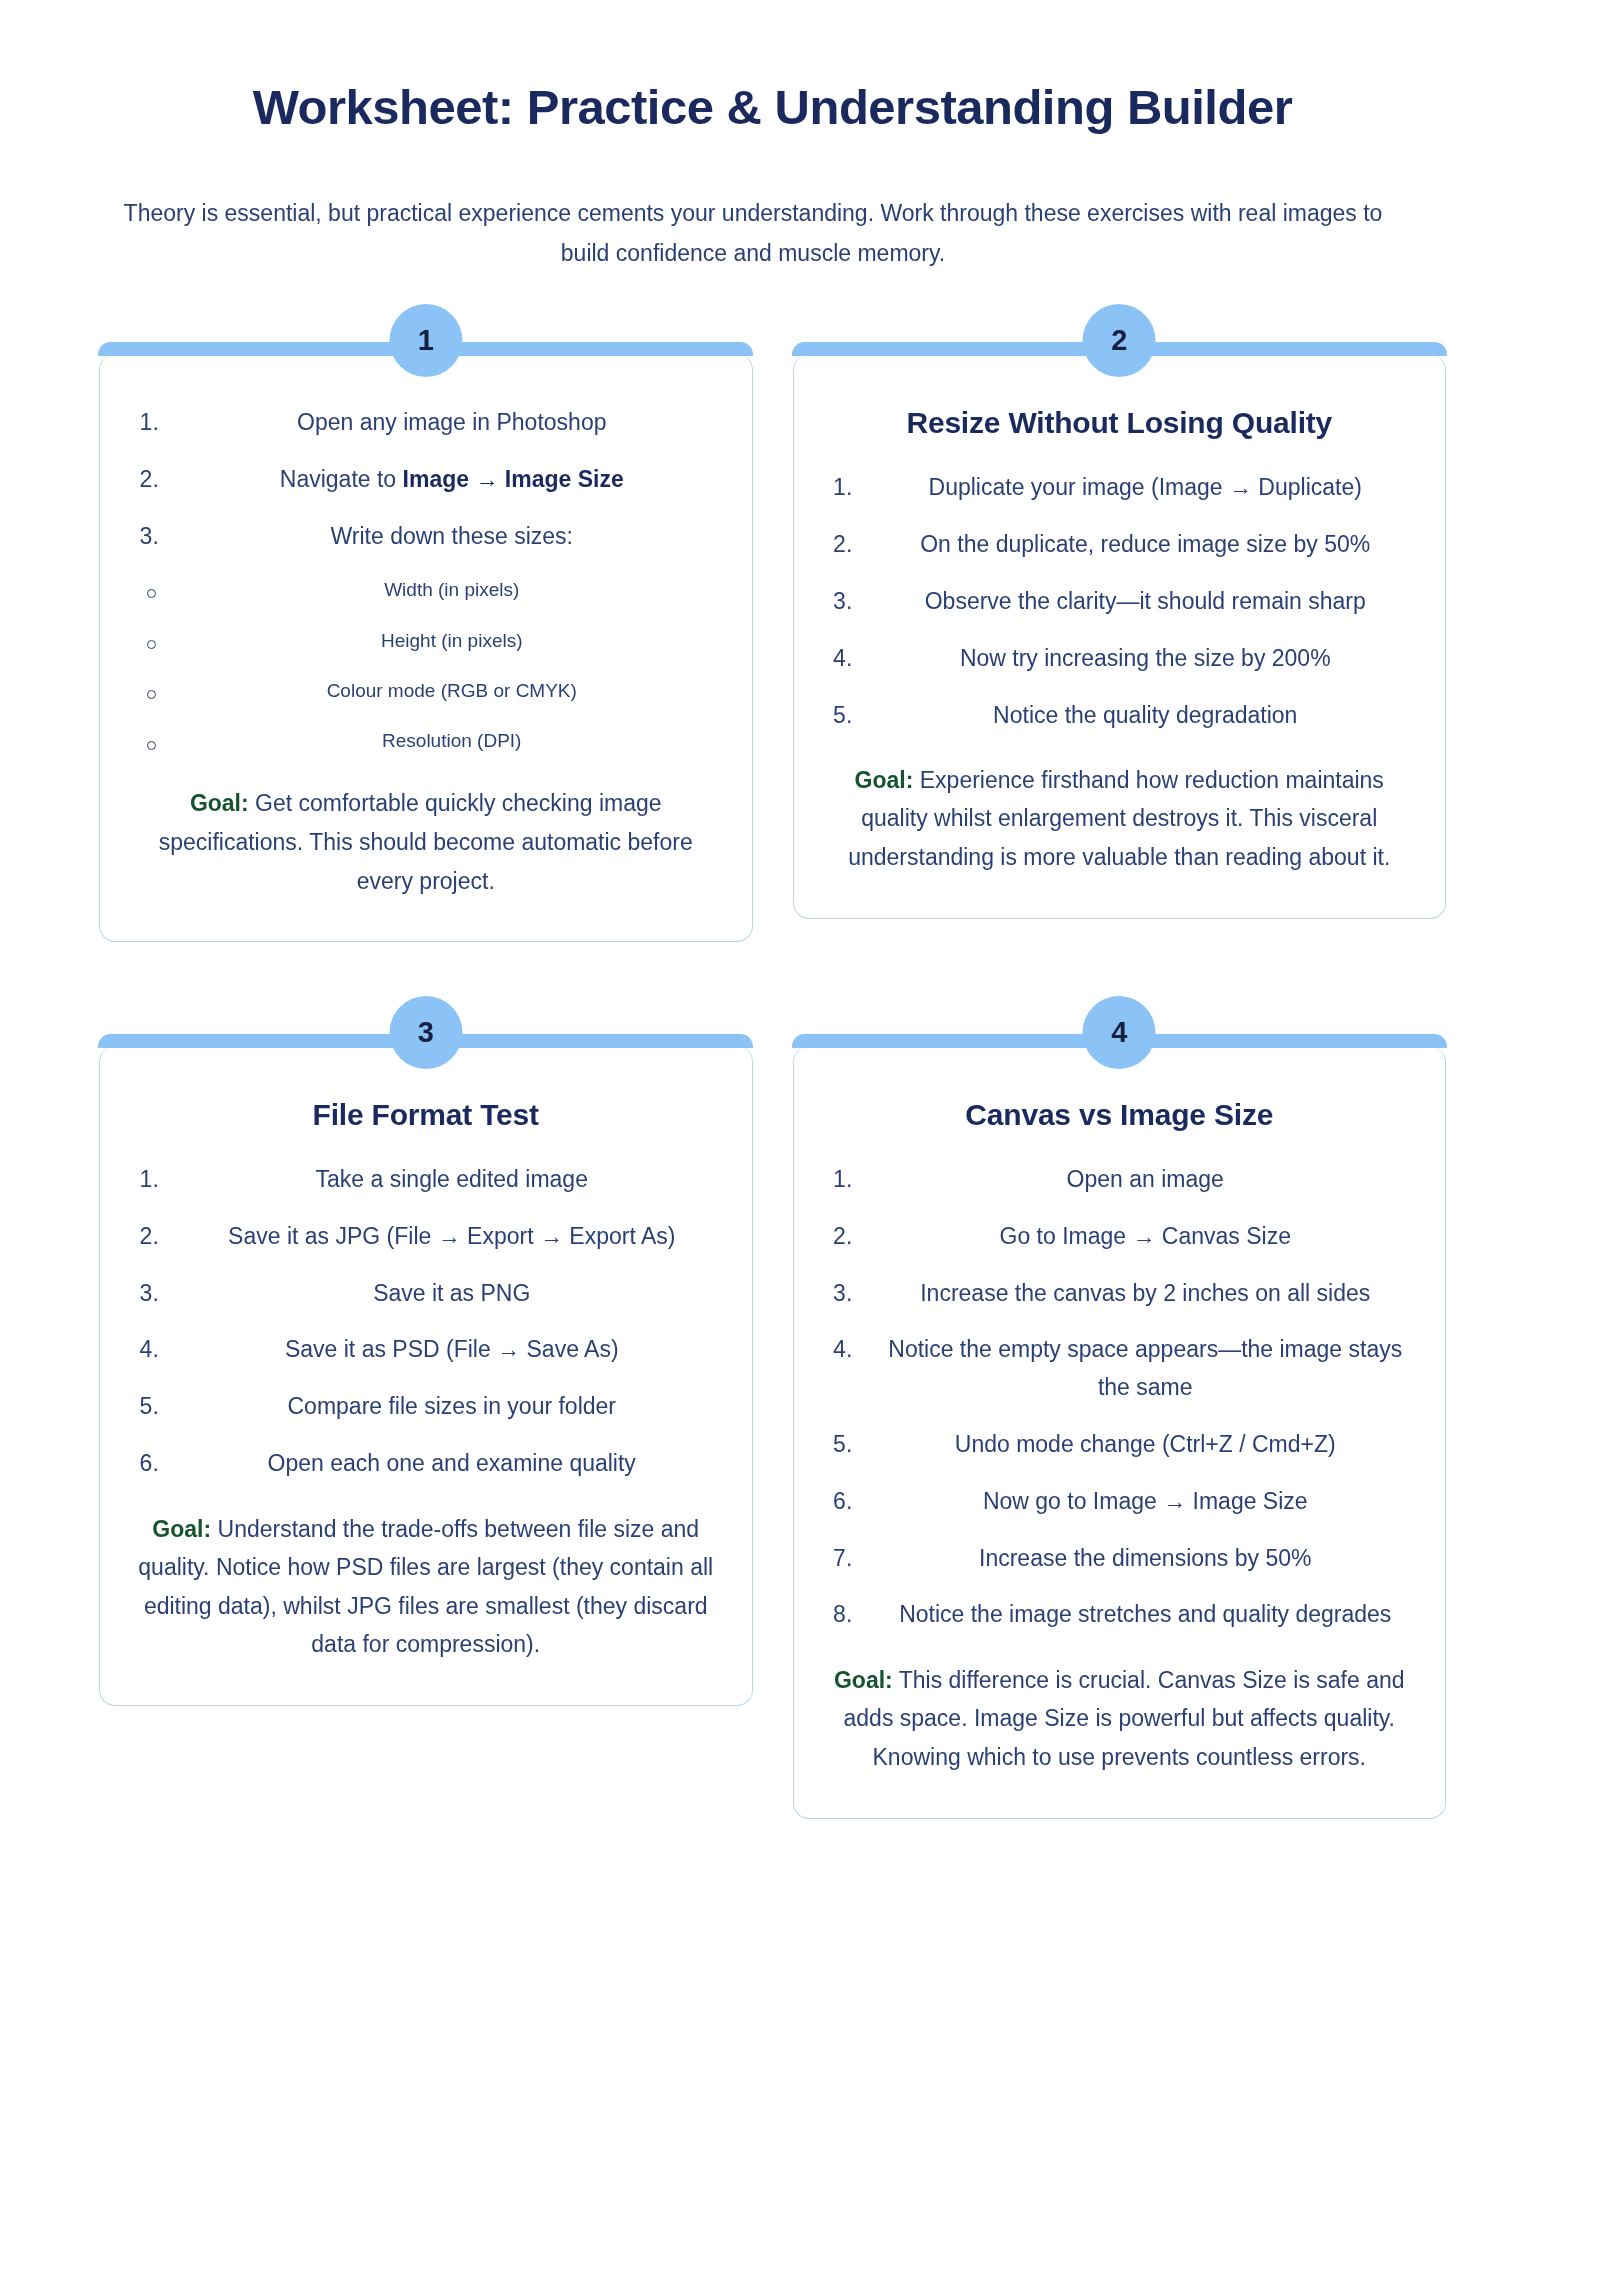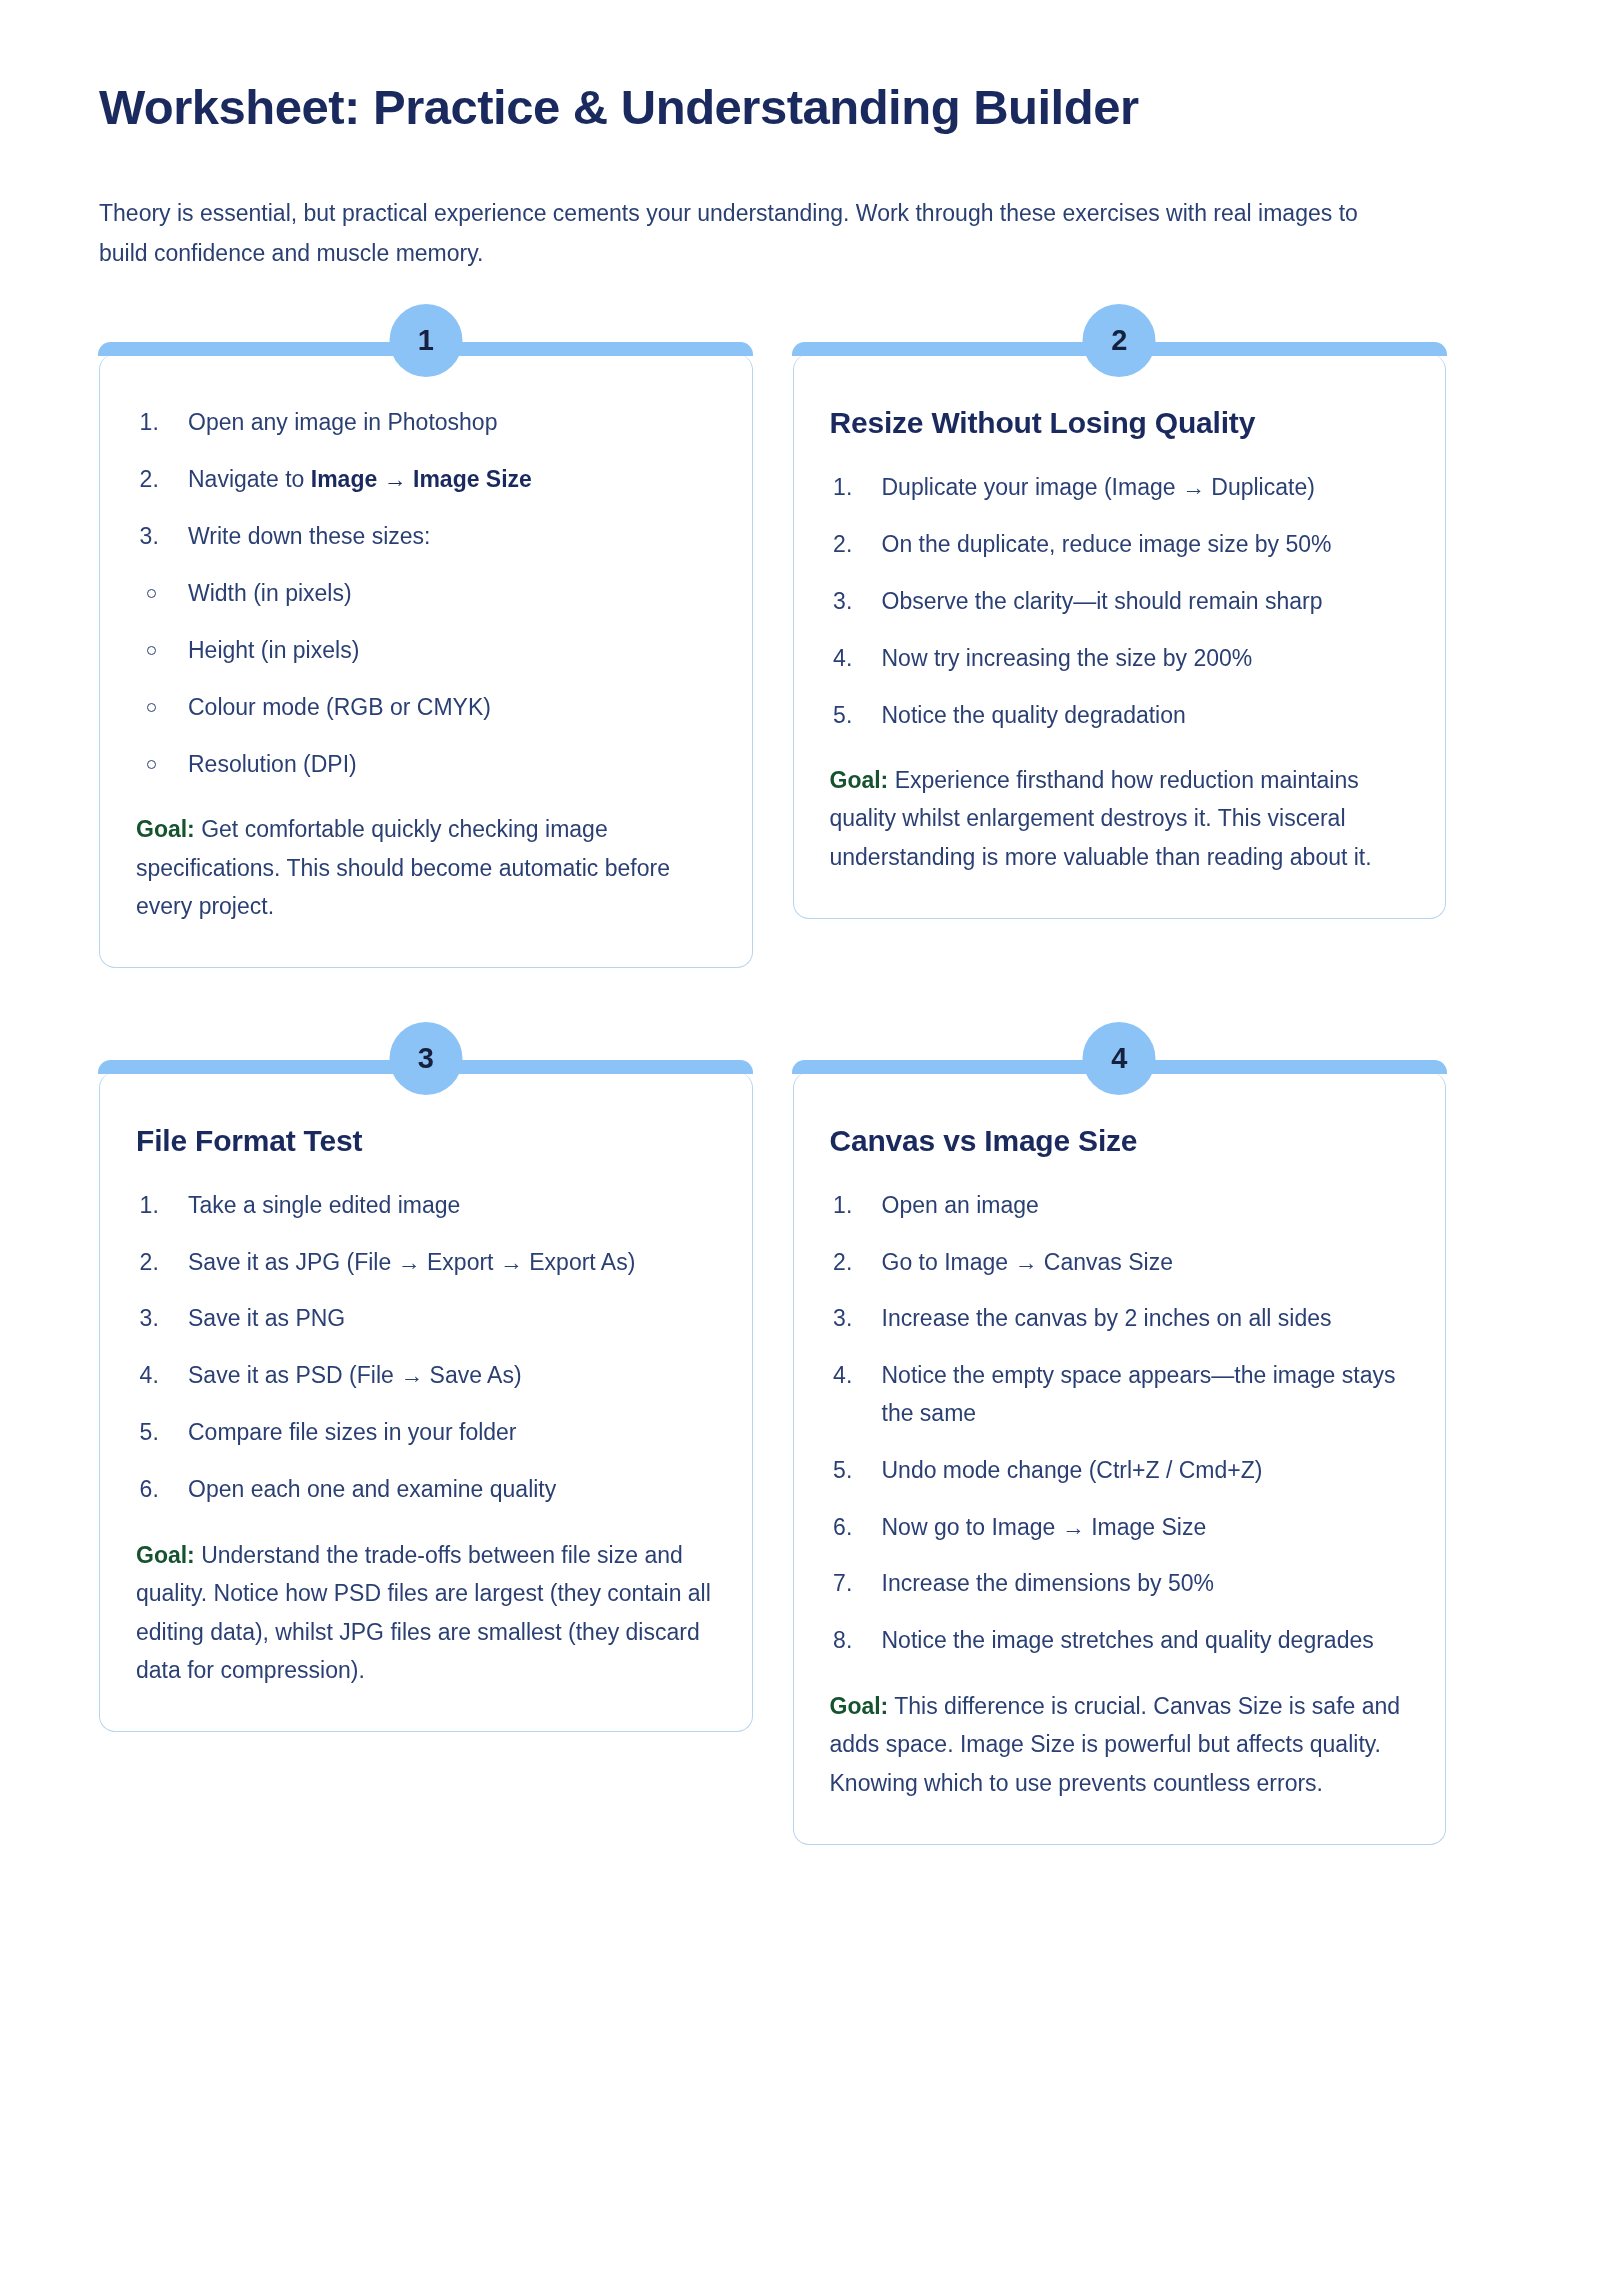--- a/index.html
+++ b/index.html
@@ -11,20 +11,21 @@
     width: 1599px;
     min-height: 2293px;
     font-family: "Liberation Sans", sans-serif;
     color: #2a3f73;
     -webkit-font-smoothing: antialiased;
   }
   .page {
     width: 1545px;
     box-sizing: border-box;
     padding: 79px 99px 54px 99px;
+    text-align: center;
   }
   .doc-title {
     font-size: 49px;
     line-height: 1.18;
     font-weight: 700;
     color: #1a2a5e;
     letter-spacing: -0.5px;
     margin: 0 0 56px 0;
   }
   .intro {
@@ -112,21 +113,21 @@
     font-weight: 400;
   }
   ul.substeps {
     list-style: none;
     margin: 19.7px 0 3.6px 0;
     padding: 0;
   }
   ul.substeps > li {
     position: relative;
     padding-left: 52px;
-    font-size: 23px;
+    font-size: 19px;
     line-height: 1.62;
     color: #2a3f73;
     margin-bottom: 19.7px;
   }
   ul.substeps > li::before {
     content: "";
     position: absolute;
     left: 10.7px;
     top: 14.3px;
     width: 9px;

